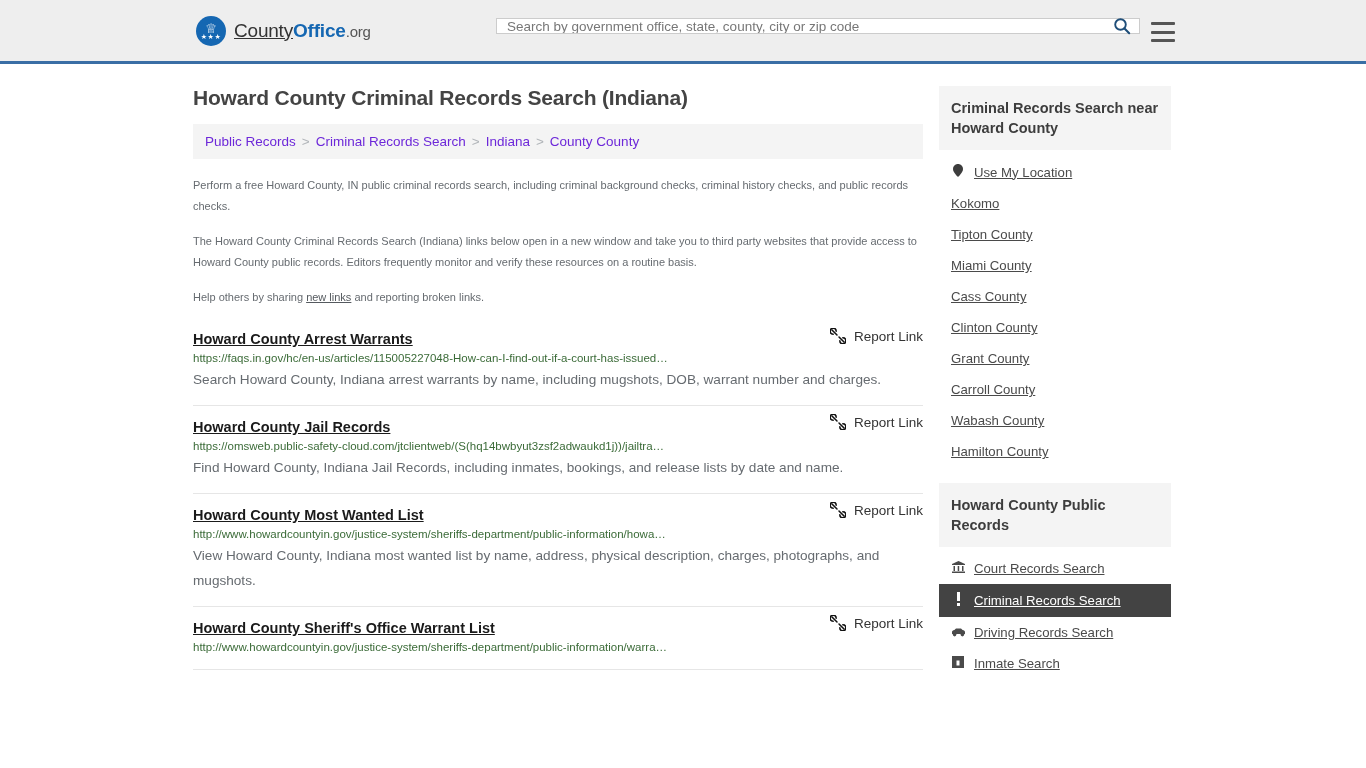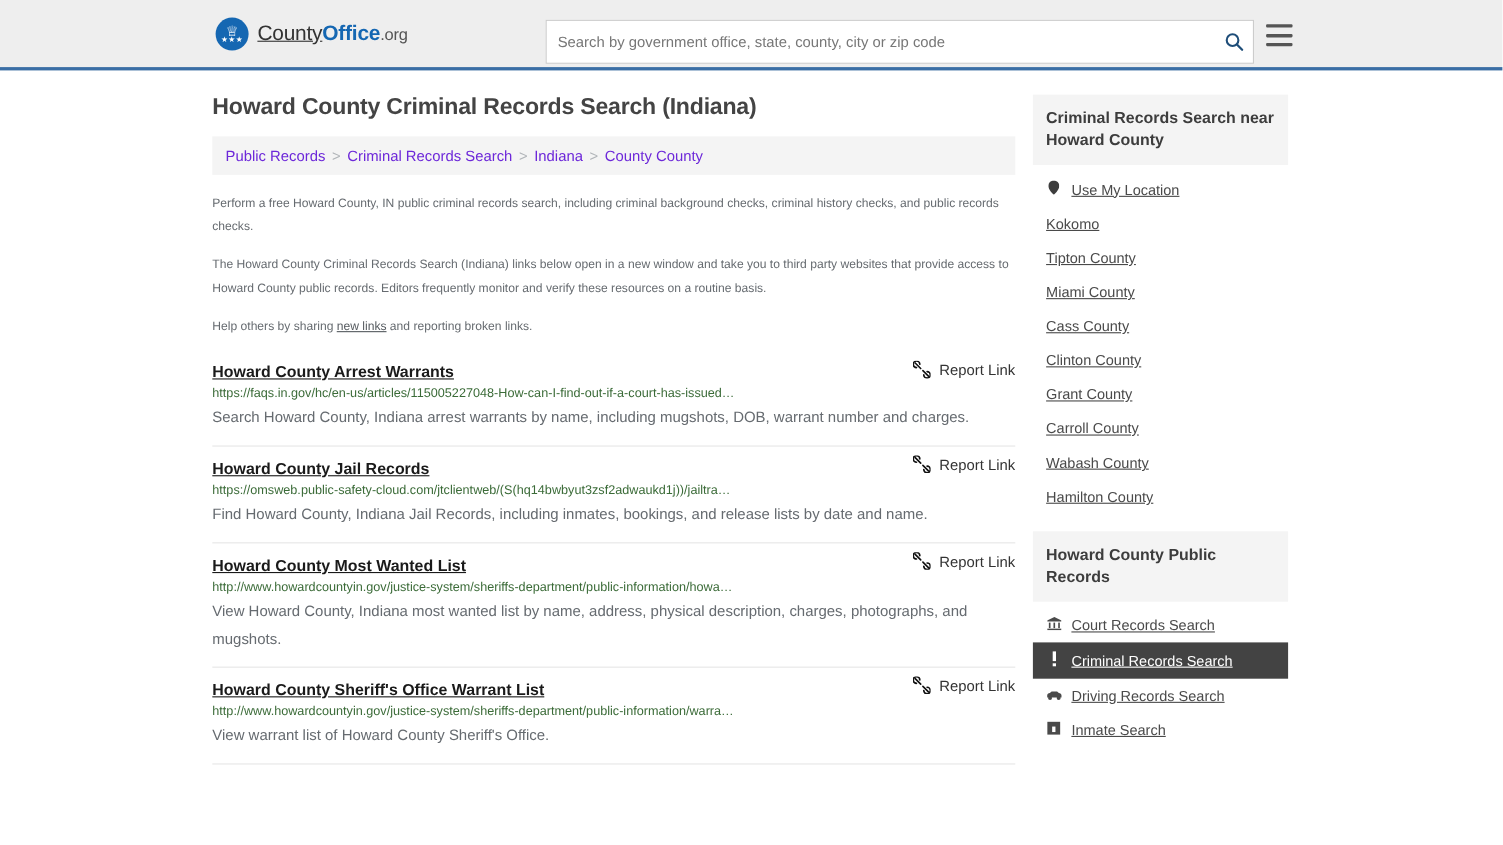--- a/index.html
+++ b/index.html
@@ -46,21 +46,21 @@
   .brand-text { font-size: 19px; color: #333333; letter-spacing: -0.2px; white-space: nowrap; }
   .brand-text .b-county { color: #333333; text-decoration: underline; }
   .brand-text .b-office { color: #1567b2; font-weight: bold; }
   .brand-text .b-org { color: #555555; font-size: 15px; }
 
   .search-wrap {
     position: absolute;
     left: 496px;
     top: 18px;
     width: 644px;
-    height: 40px;
+    height: 16px;
     background: #ffffff;
     border: 1px solid #cccccc;
     display: flex;
     align-items: center;
   }
   .search-input {
     flex: 1;
     border: none;
     outline: none;
     height: 100%;
@@ -289,21 +289,20 @@
               <path d="M6.2 3.2 a3 3 0 1 0 -3 3" stroke="#111" stroke-width="1.5" fill="none" stroke-linecap="round"></path>
               <path d="M9.8 12.8 a3 3 0 1 0 3 -3" stroke="#111" stroke-width="1.5" fill="none" stroke-linecap="round"></path>
             </svg>
             <span>Report Link</span>
           </a>
         </div>
 
         <div class="result">
           <a class="result-title" href="#">Howard County Sheriff's Office Warrant List</a>
           <div class="result-url">http://www.howardcountyin.gov/justice-system/sheriffs-department/public-information/warra…</div>
-          <p class="result-desc">View warrant list of Howard County Sheriff's Office.</p>
           <a class="report-link" href="#">
             <svg class="broken-icon" viewBox="0 0 16 16">
               <path d="M2 2 L7 7 M9 9 L14 14" stroke="#111" stroke-width="1.5" fill="none" stroke-linecap="round"></path>
               <path d="M6.2 3.2 a3 3 0 1 0 -3 3" stroke="#111" stroke-width="1.5" fill="none" stroke-linecap="round"></path>
               <path d="M9.8 12.8 a3 3 0 1 0 3 -3" stroke="#111" stroke-width="1.5" fill="none" stroke-linecap="round"></path>
             </svg>
             <span>Report Link</span>
           </a>
         </div>
 

